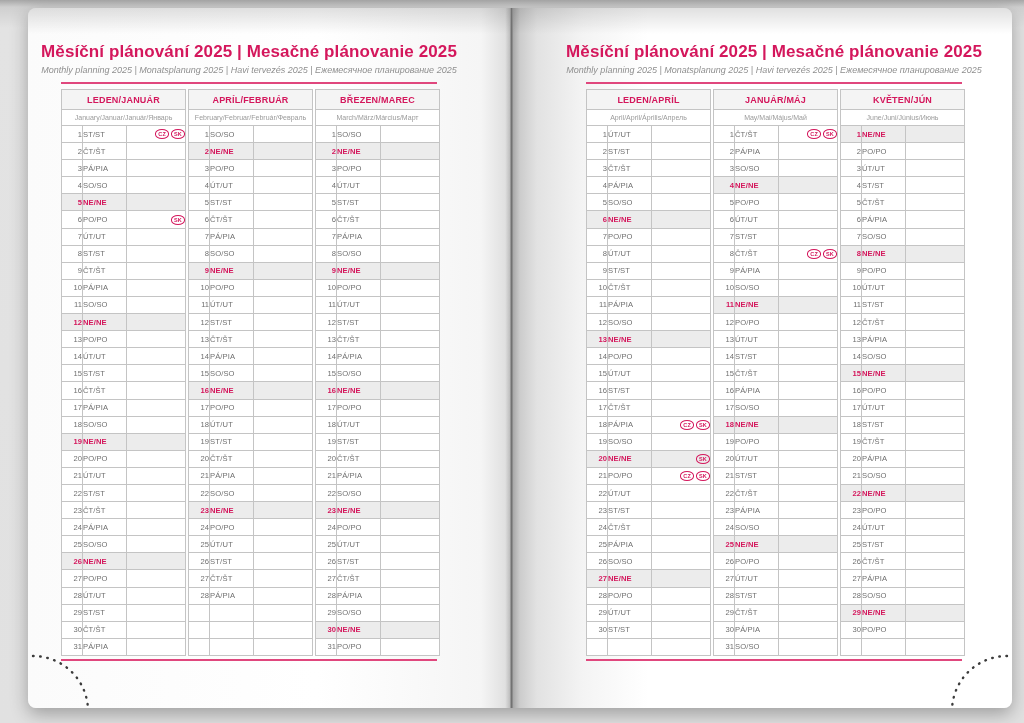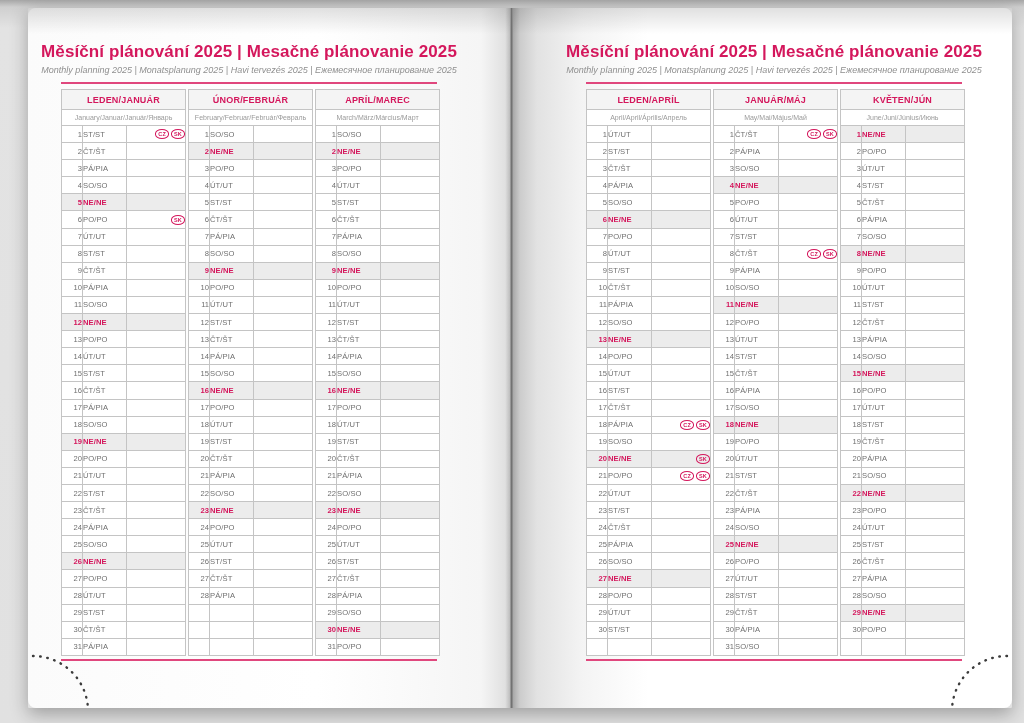--- a/index.html
+++ b/index.html
@@ -9,21 +9,21 @@
     --text:#6f6f6f;
     --sun-bg:#ececec;
   }
   html,body{margin:0;padding:0;width:1024px;height:723px;overflow:hidden;}
   body{
     font-family:"Liberation Sans",sans-serif;
     background:linear-gradient(180deg,#a6a6a6 0px,#cfcfcf 7px,#e3e3e3 28px,#e1e1e1 100%);
   }
   .book{
     position:absolute;left:28px;top:8px;width:984px;height:700px;
-    display:flex;border-radius:1px;box-shadow:0 6px 18px rgba(0,0,0,.30);
+    display:flex;border-radius:8px;box-shadow:0 6px 18px rgba(0,0,0,.30);
   }
   .page{position:relative;height:100%;overflow:hidden;}
   .page::before{
     content:"";position:absolute;left:0;right:0;top:0;height:26px;pointer-events:none;
     background:linear-gradient(180deg,rgba(0,0,0,.12),rgba(0,0,0,0));
   }
   .page-left{
     width:482px;border-radius:8px 0 0 8px;
     background:linear-gradient(90deg,#fbfbfb 0,#ffffff 60%,#f5f5f5 94%,#e0e0e0 99%,#bdbdbd 100%);
   }
@@ -256,21 +256,21 @@
             </tbody>
           </table>
           <table class="month">
             <colgroup>
               <col style="width:21px">
               <col style="width:44px">
               <col style="width:59px">
             </colgroup>
             <thead>
               <tr>
-                <th class="mname" colspan="3">ÚNOR/FEBRUÁR</th>
+                <th class="mname" colspan="3">APRÍL/FEBRUÁR</th>
               </tr>
               <tr>
                 <th class="msub" colspan="3">February/Februar/Február/Февраль</th>
               </tr>
             </thead>
             <tbody>
               <tr class="">
                 <td class="num">1</td>
                 <td class="day">SO/SO</td>
                 <td class="note"></td>
@@ -428,21 +428,21 @@
             </tbody>
           </table>
           <table class="month">
             <colgroup>
               <col style="width:21px">
               <col style="width:44px">
               <col style="width:59px">
             </colgroup>
             <thead>
               <tr>
-                <th class="mname" colspan="3">APRÍL/MAREC</th>
+                <th class="mname" colspan="3">BŘEZEN/MAREC</th>
               </tr>
               <tr>
                 <th class="msub" colspan="3">March/März/Március/Март</th>
               </tr>
             </thead>
             <tbody>
               <tr class="">
                 <td class="num">1</td>
                 <td class="day">SO/SO</td>
                 <td class="note"></td>

